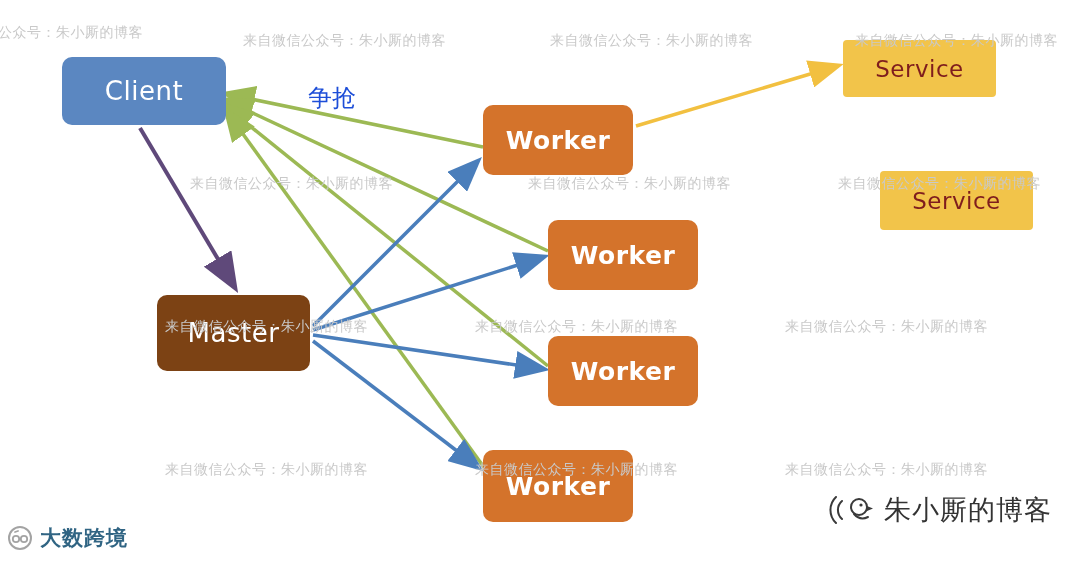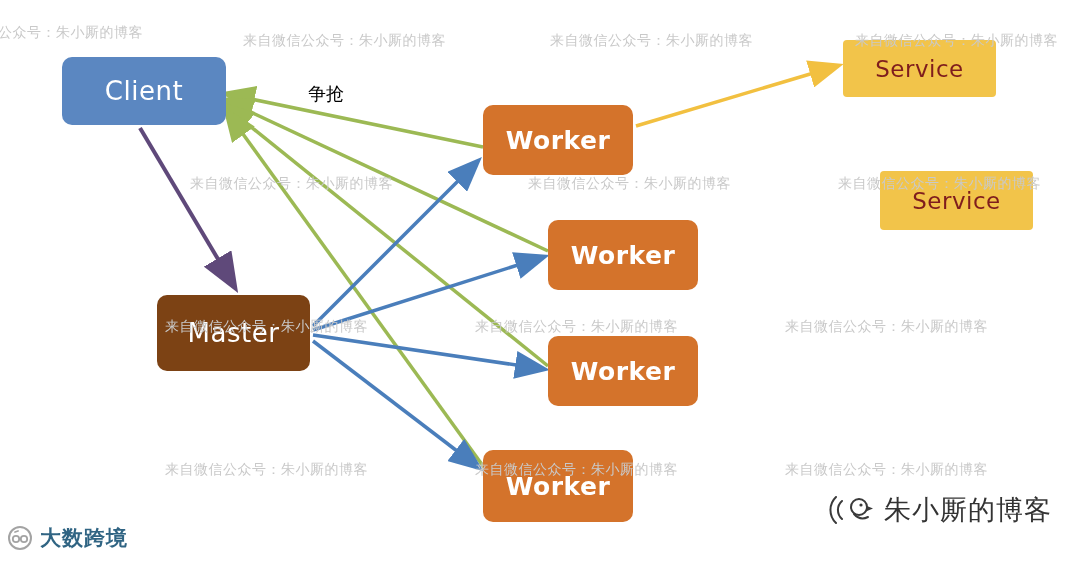--- a/index.html
+++ b/index.html
@@ -30,21 +30,21 @@
   .node.w1 { left:483px; top:105px; }
   .node.w2 { left:548px; top:220px; }
   .node.w3 { left:548px; top:336px; }
   .node.w4 { left:483px; top:450px; height:72px; }
   .node.service { background:#f2c44a; color:#7f1d1d; font-size:23px; border-radius:4px; }
   .node.s1 { left:843px; top:40px;  width:153px; height:57px; }
   .node.s2 { left:880px; top:171px; width:153px; height:59px; }
 
   .edge-label {
     position:absolute; z-index:3;
-    color:#000000; font-size:18px; white-space:nowrap;
+    color:#1d4ed8; font-size:24px; white-space:nowrap;
   }
   .edge-label.compete { left:308px; top:82px; }
   .edge-label.manage  { left:256px; top:392px; }
 
   .wm {
     position:absolute; z-index:5;
     color:#c9c9c9; font-size:14px; white-space:nowrap; letter-spacing:0.5px;
   }
 
   .logo-left {

